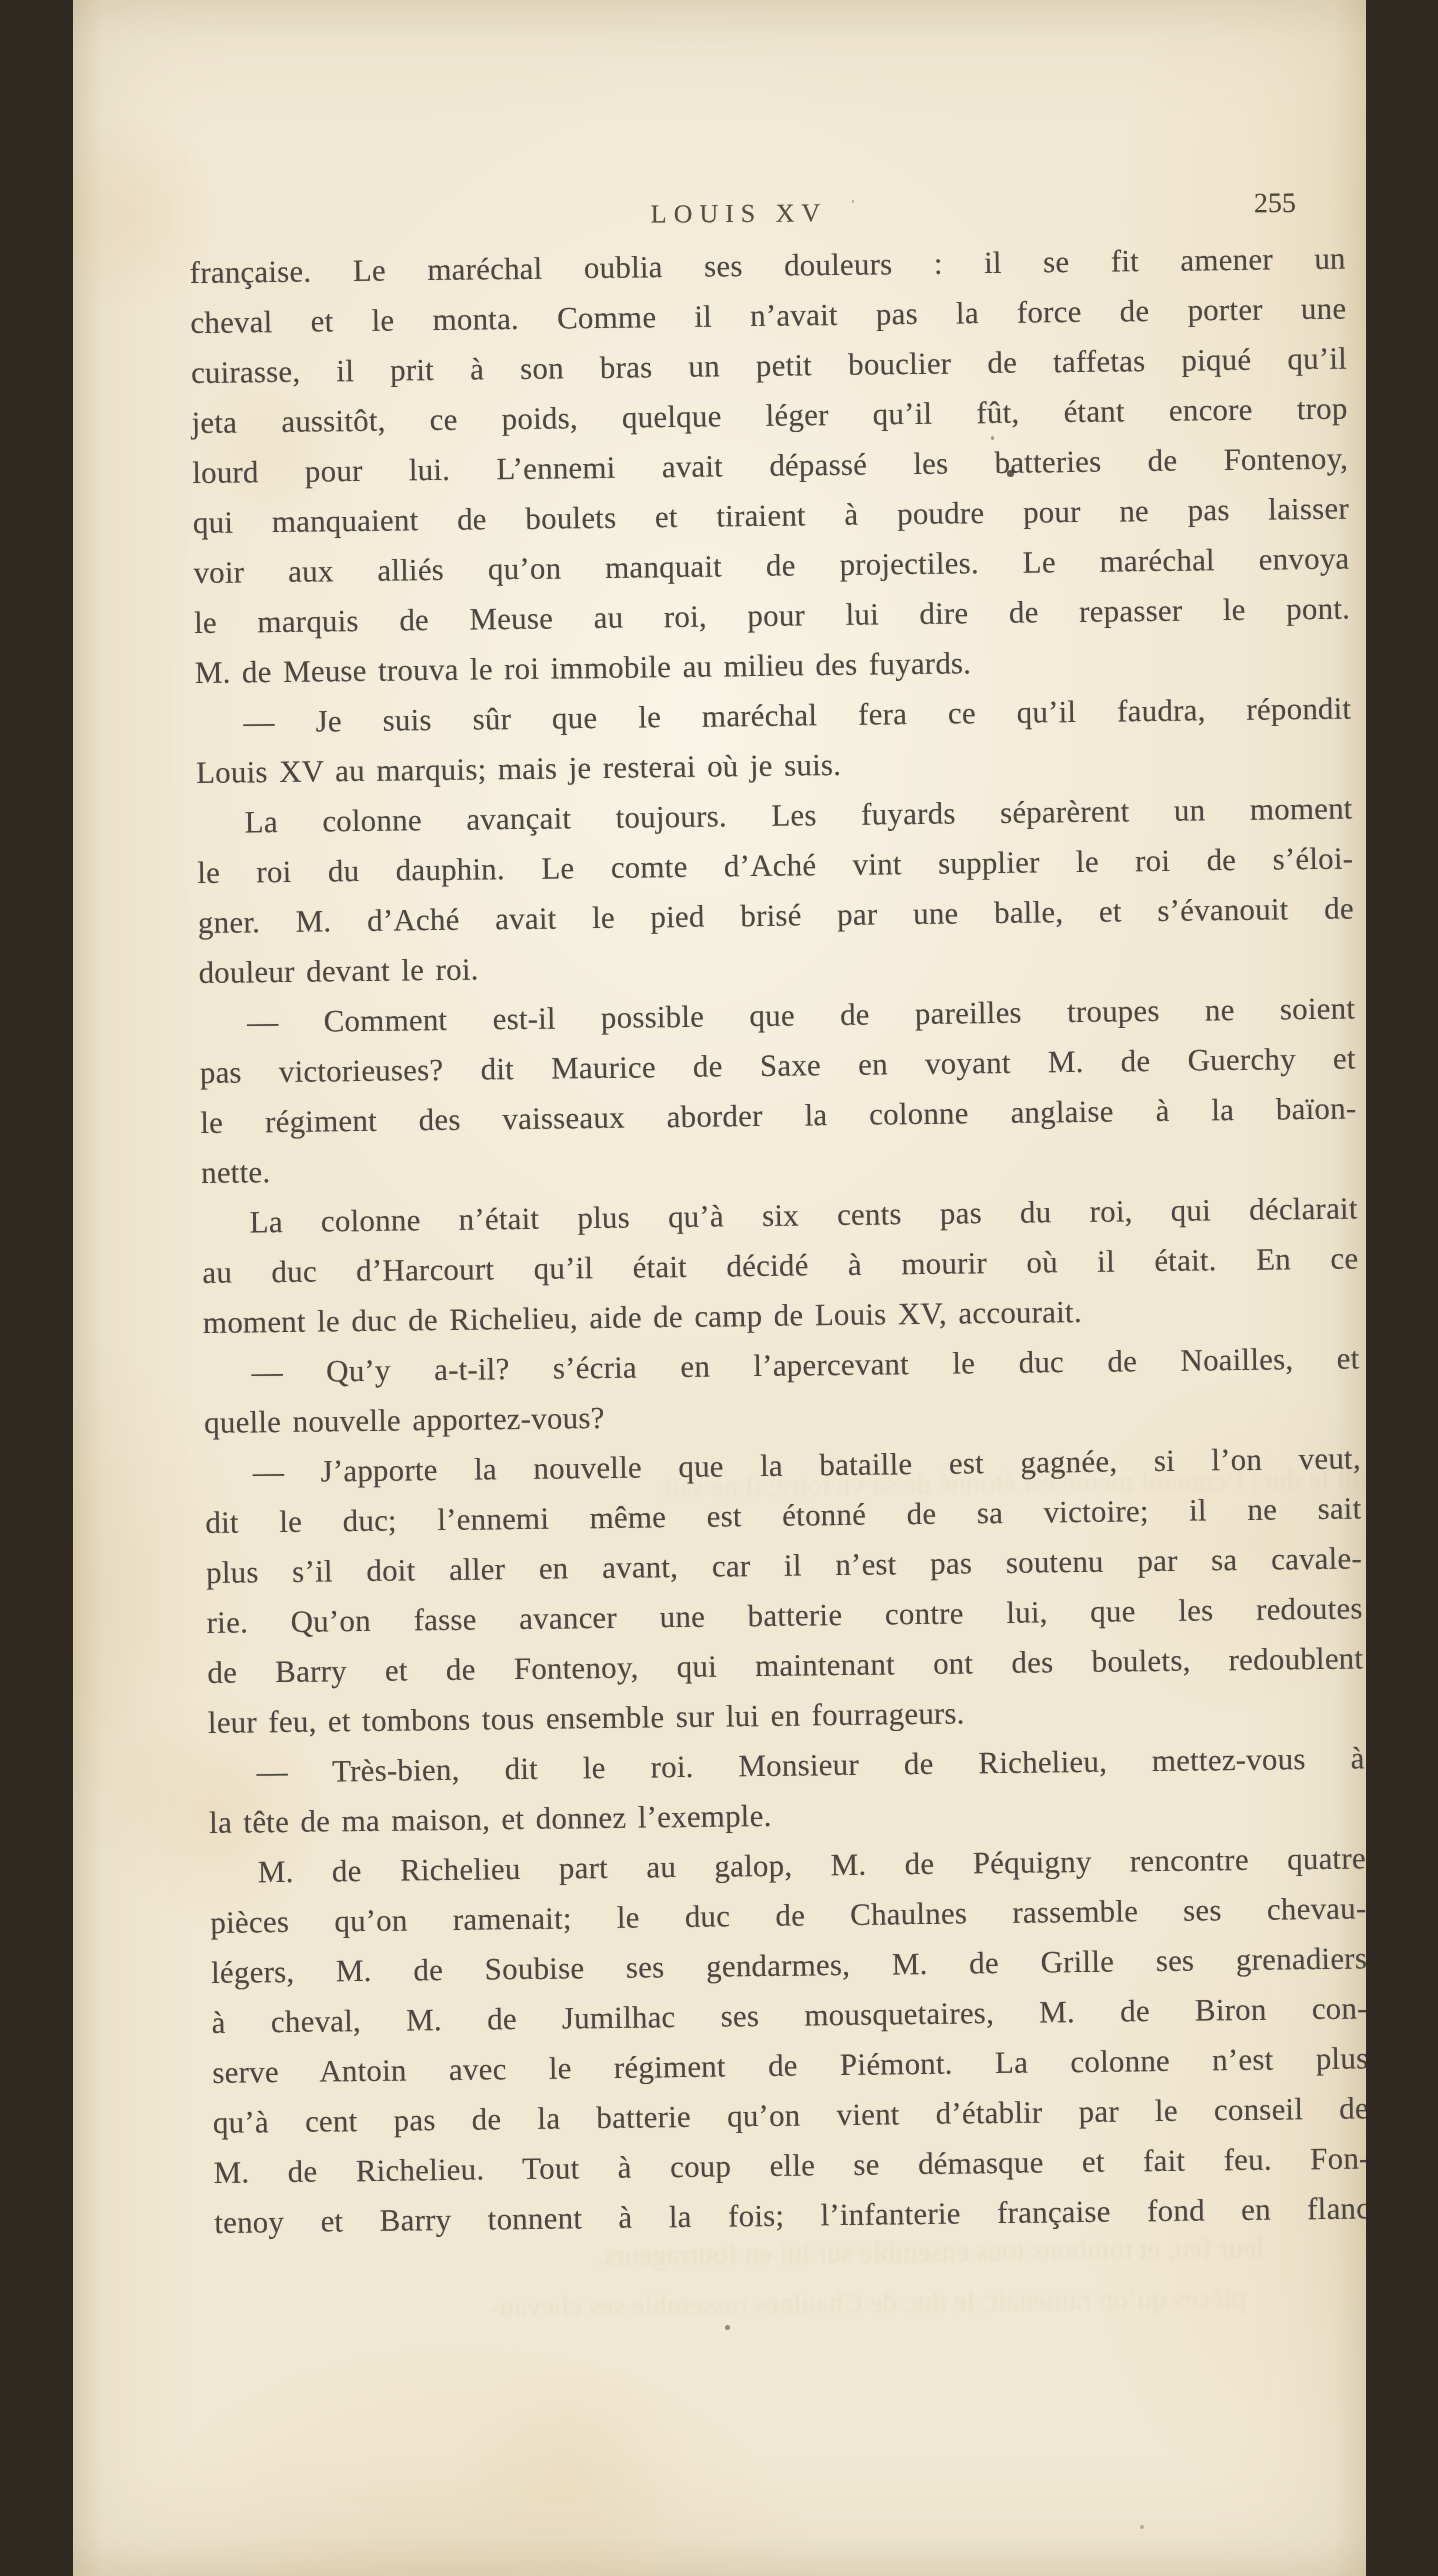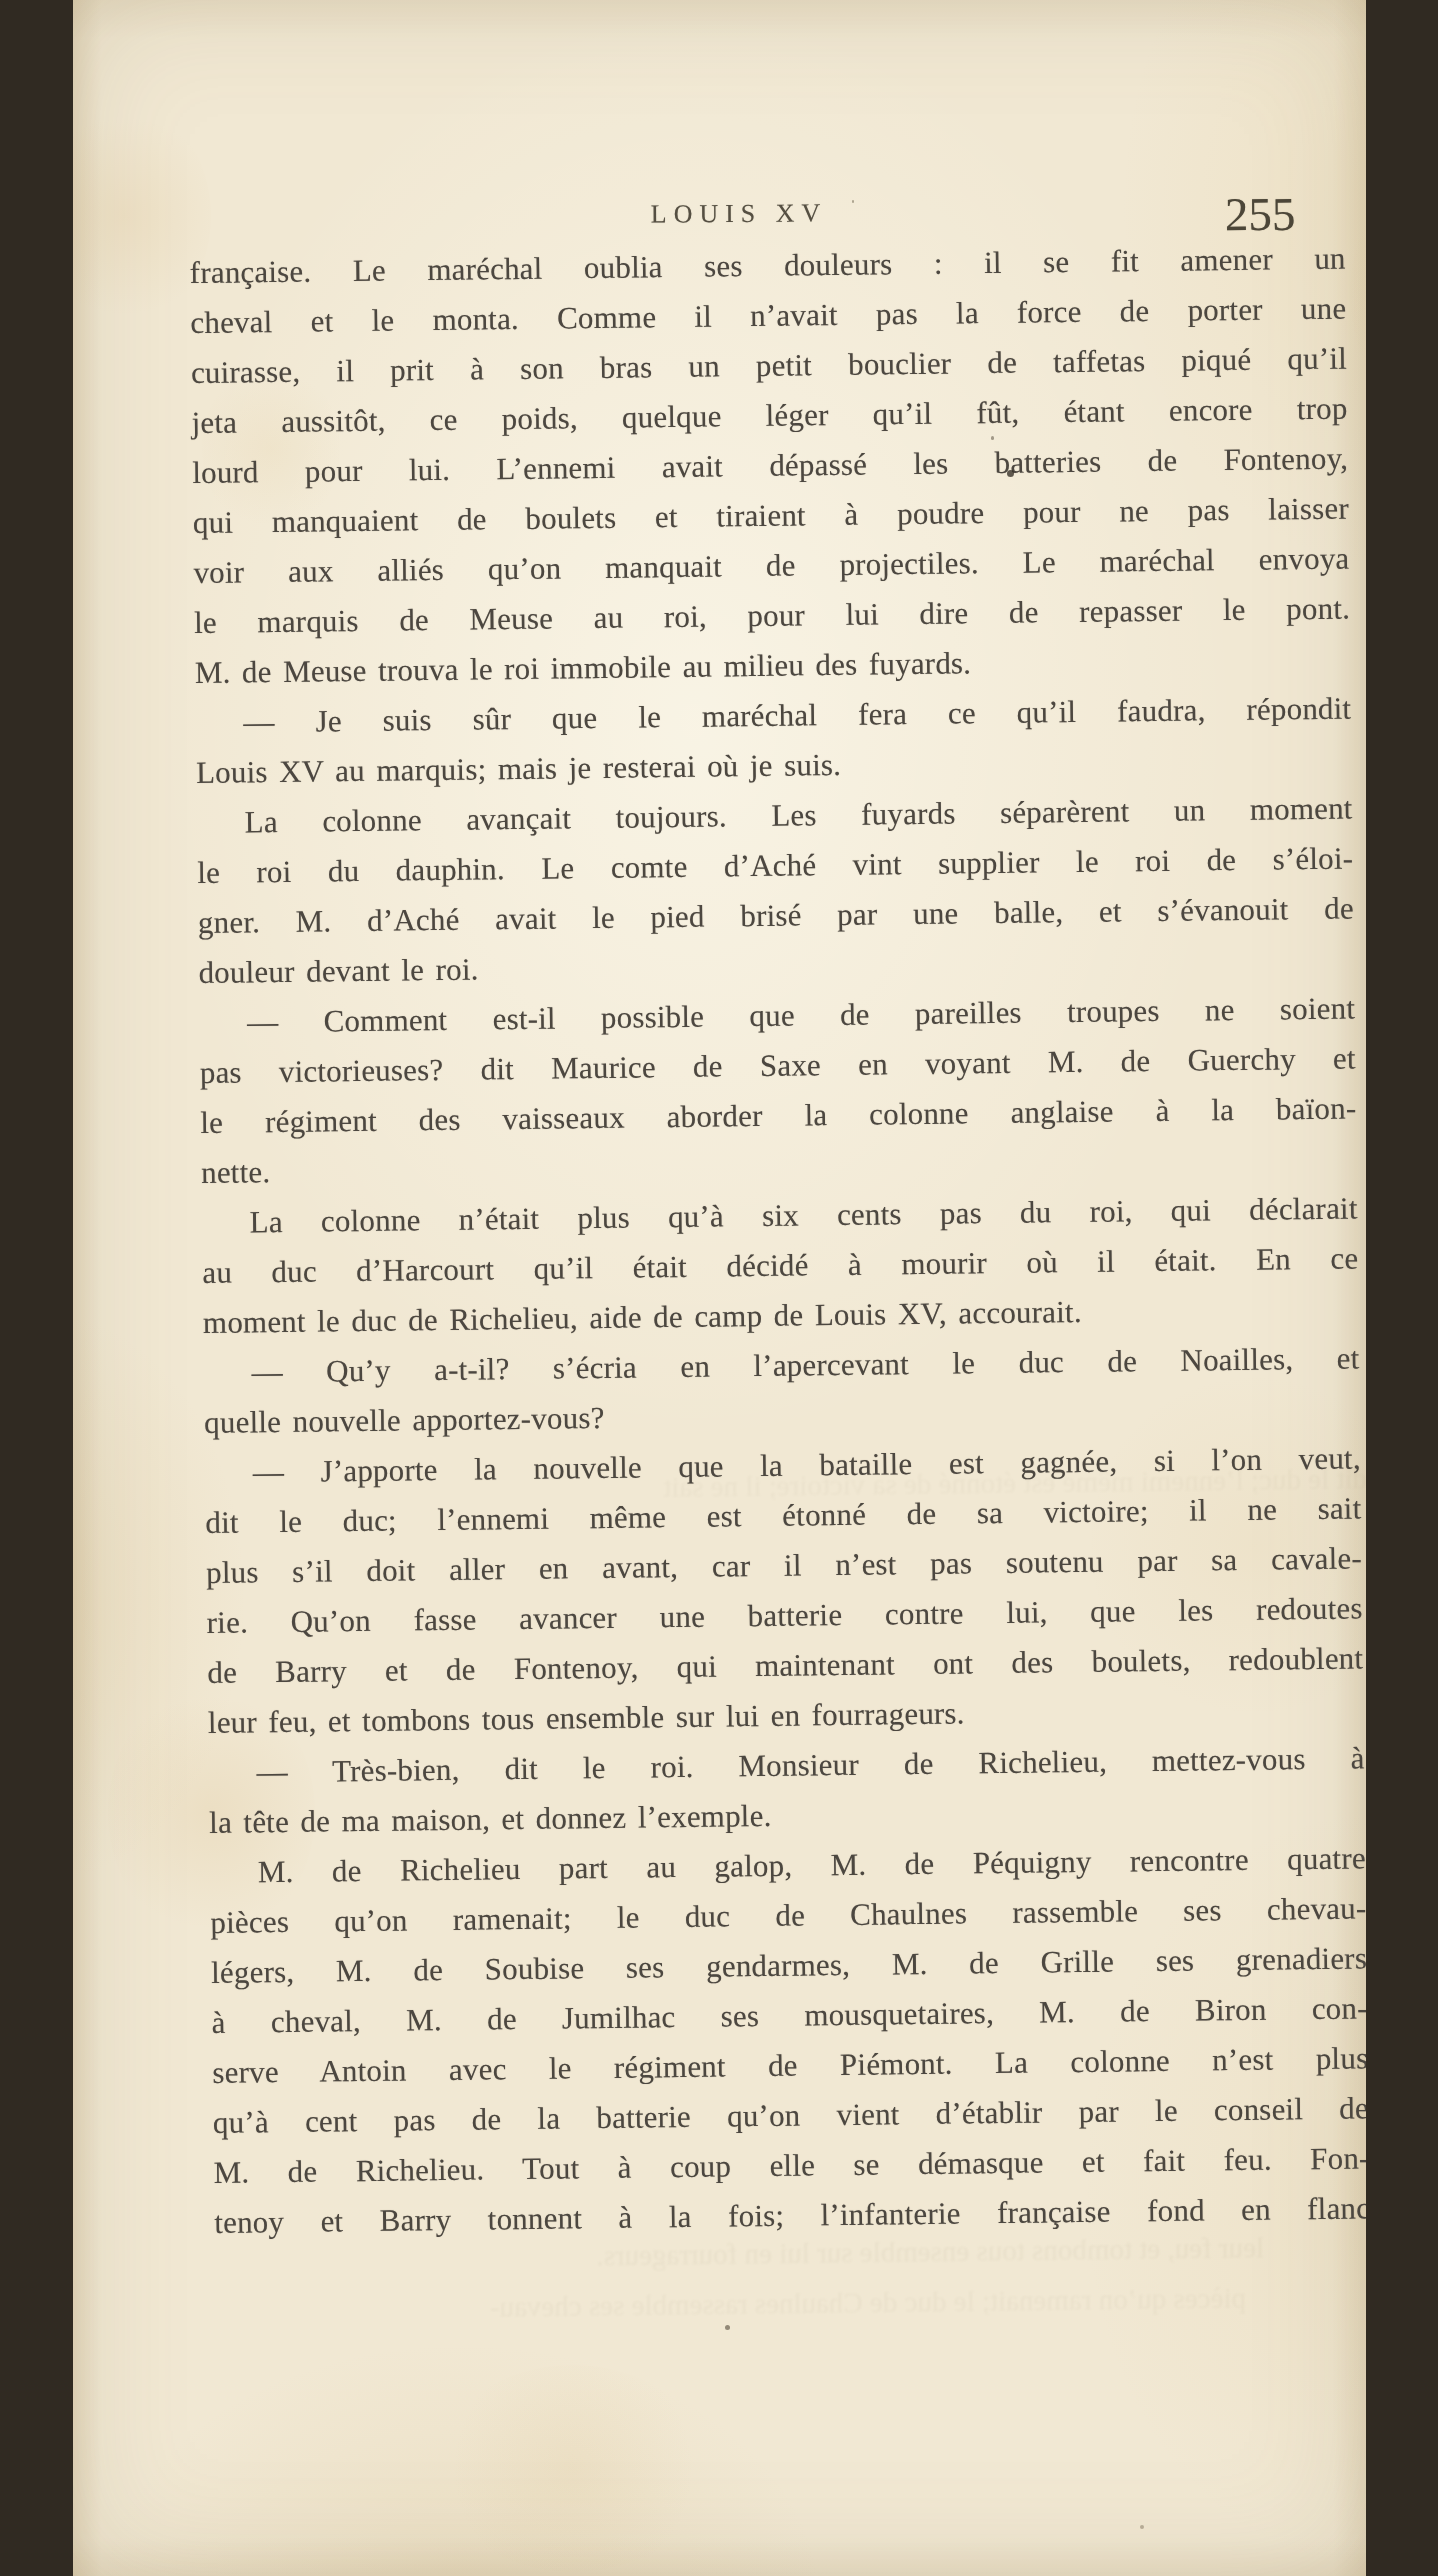--- a/index.html
+++ b/index.html
@@ -25,21 +25,21 @@
   .stain { position: absolute; border-radius: 50%; pointer-events: none; }
   .content { position: absolute; left: 129px; top: 190px; width: 1156px; }
   .running-head {
     position: absolute; left: 0; top: 8.6px; width: 100%;
     text-align: center; transform: translateX(-41px) rotate(-0.4deg);
     font-size: 26px; letter-spacing: 7px; color: #554f42;
     text-shadow: 0 0 0.9px rgba(85,79,66,0.4);
   }
   .page-number {
     position: absolute; top: -3.5px; right: 62px;
-    font-size: 47px; color: #4c4638;
+    font-size: 28px; color: #4c4638;
     text-shadow: 0 0 0.9px rgba(76,70,56,0.4);
     transform: rotate(-0.4deg);
   }
   .text-block {
     position: absolute; left: 0; top: 58px; width: 1156px;
     transform: rotate(-0.72deg);
     transform-origin: 0 50%;
     font-size: 31px;
     word-spacing: 3.5px;
     letter-spacing: 0.2px;

